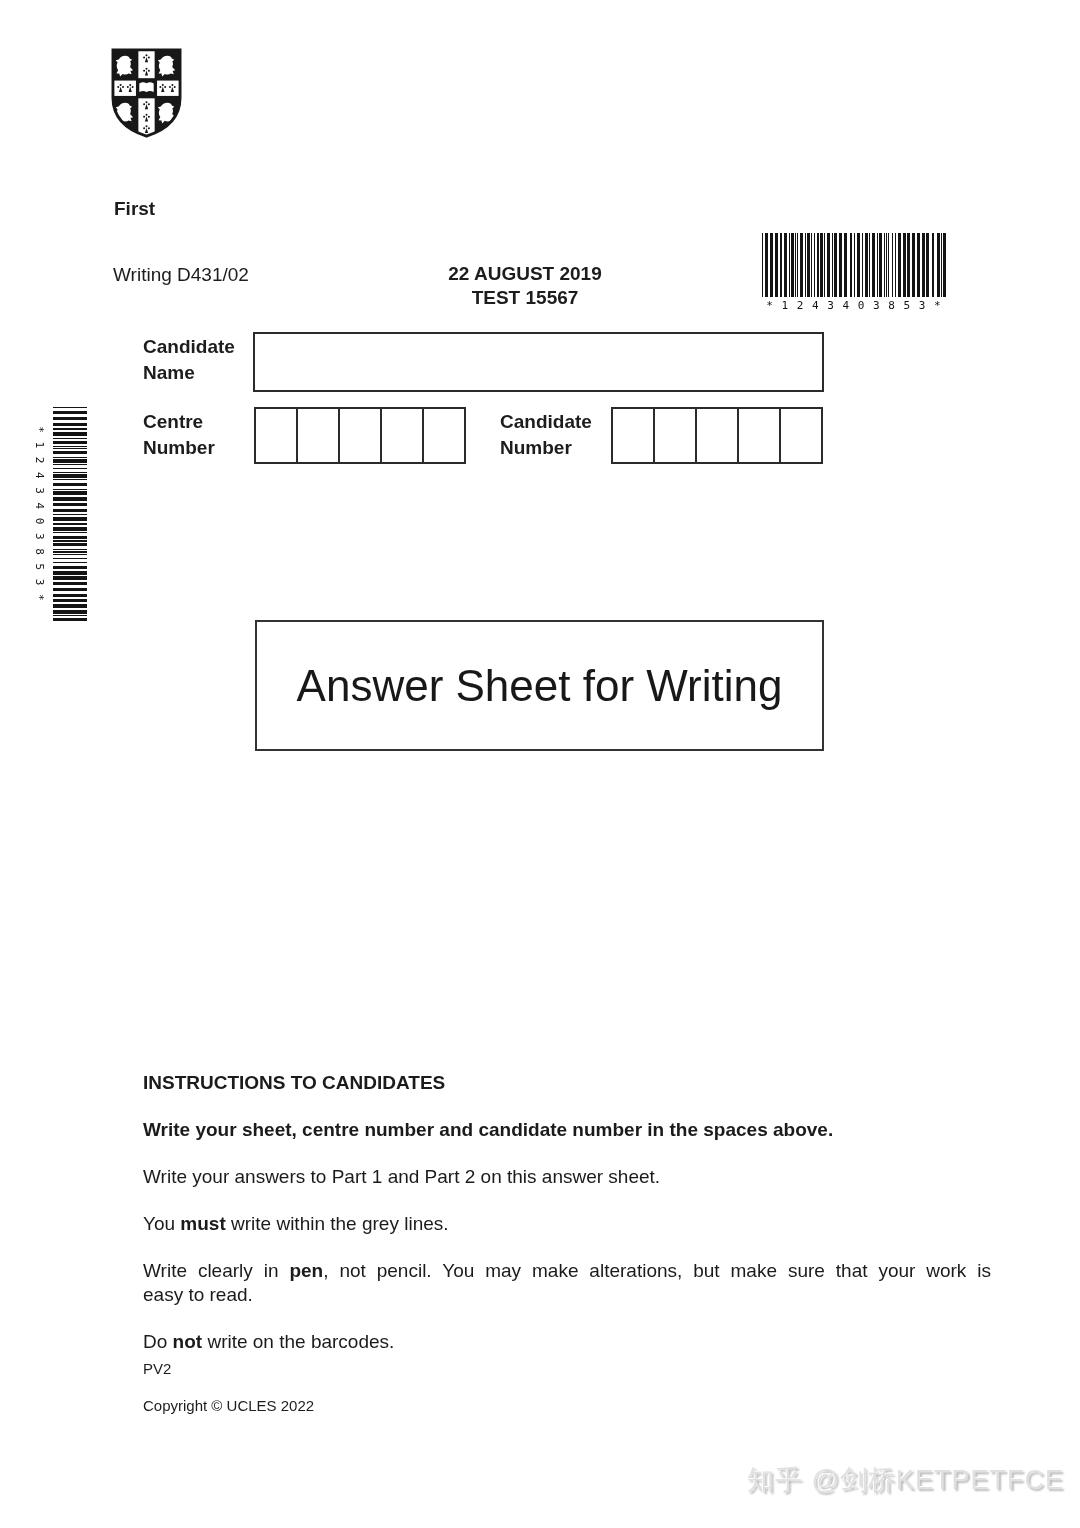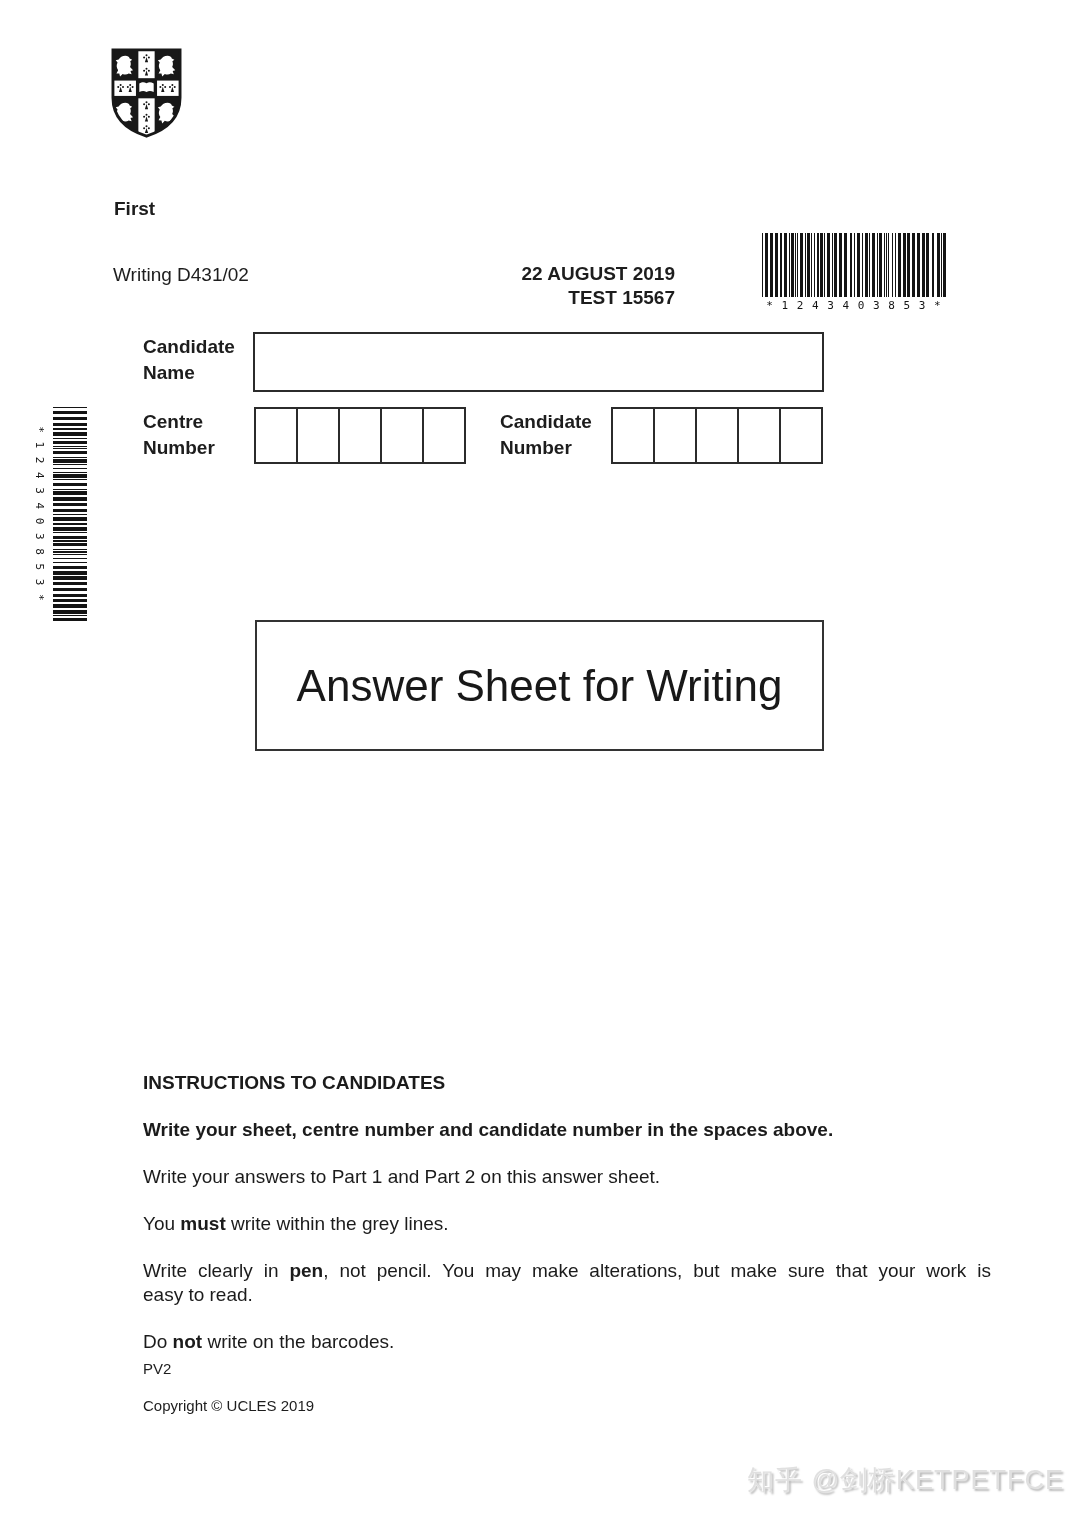--- a/index.html
+++ b/index.html
@@ -8,21 +8,21 @@
   .abs{position:absolute}
 
   
   .logo-text{left:189px;top:50px;}
   .brand1{font-size:31px;font-weight:700;letter-spacing:-0.3px;color:#242424;line-height:38px;}
   .brand2{font-size:31px;font-weight:400;color:#242424;line-height:36px;}
 
   
   .first{left:114px;top:186px;font-size:19px;font-weight:700;margin-top:12px;}
   .paper{left:113px;top:264px;font-size:19px;}
-  .dates{left:375px;top:262px;width:300px;text-align:right;font-size:19px;font-weight:700;line-height:24px;}
+  .dates{left:375px;top:262px;width:300px;text-align:center;font-size:19px;font-weight:700;line-height:24px;}
 
   
   .barcode{display:flex;}
   .barcode.v{flex-direction:column;}
   .bc-top{left:762px;top:233px;width:184px;height:64px;}
   .bc-top-text{left:746px;top:299px;width:216px;text-align:center;
                font-family:"DejaVu Sans Mono",monospace;font-size:11px;letter-spacing:1px;color:#141414;}
   .bc-left{left:53px;top:407px;width:34px;height:214px;}
   .bc-left-text{left:46px;top:407px;width:214px;height:17px;transform-origin:0 0;transform:rotate(90deg);
                 text-align:center;font-family:"DejaVu Sans Mono",monospace;font-size:11px;letter-spacing:1px;color:#141414;}
@@ -357,17 +357,17 @@
           <div class="line justify"><span>Write clearly in </span><span class="b">pen</span><span>, not pencil.  You may make alterations, but make sure that your work is</span></div>
           <div class="line"><span>easy to read.</span></div>
         </div>
         <div class="para">
           <div class="line"><span>Do </span><span class="b">not</span><span> write on the barcodes.</span></div>
         </div>
       </div>
   </div>
 
   <div class="abs foot-version">PV2</div>
-  <div class="abs foot-copy">Copyright © UCLES 2019</div>
+  <div class="abs foot-copy">Copyright © UCLES 2022</div>
 
   <div class="abs watermark">知乎 @剑桥KETPETFCE</div>
 
 </div>
 
 </body></html>

